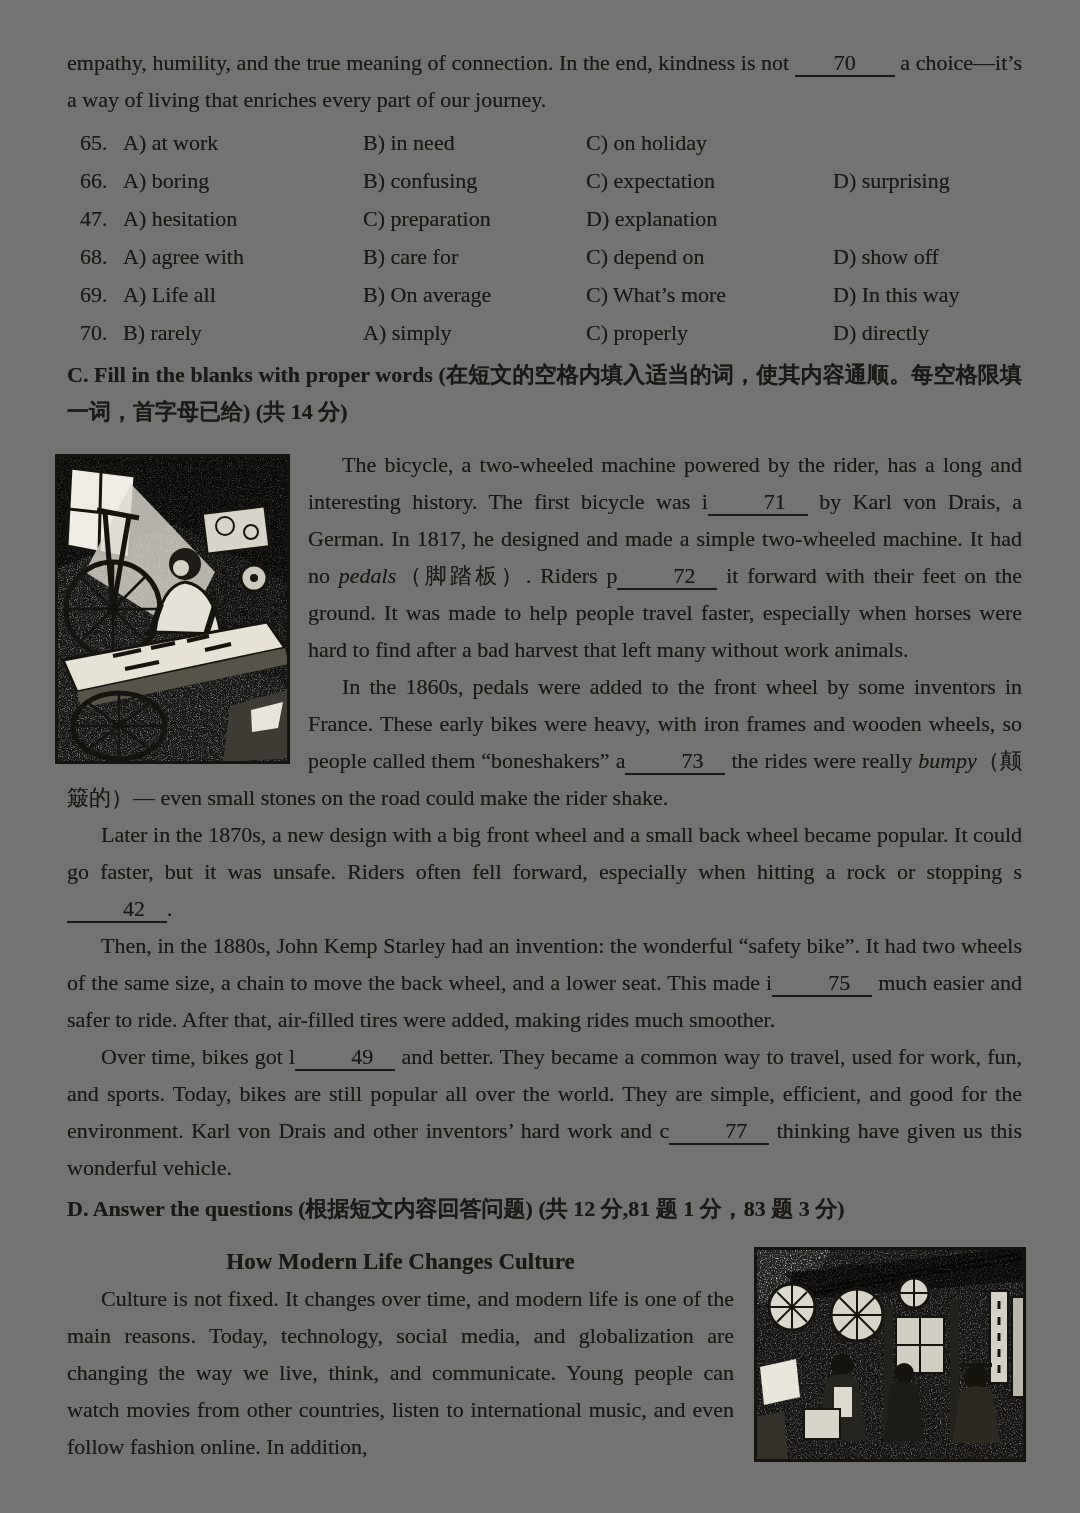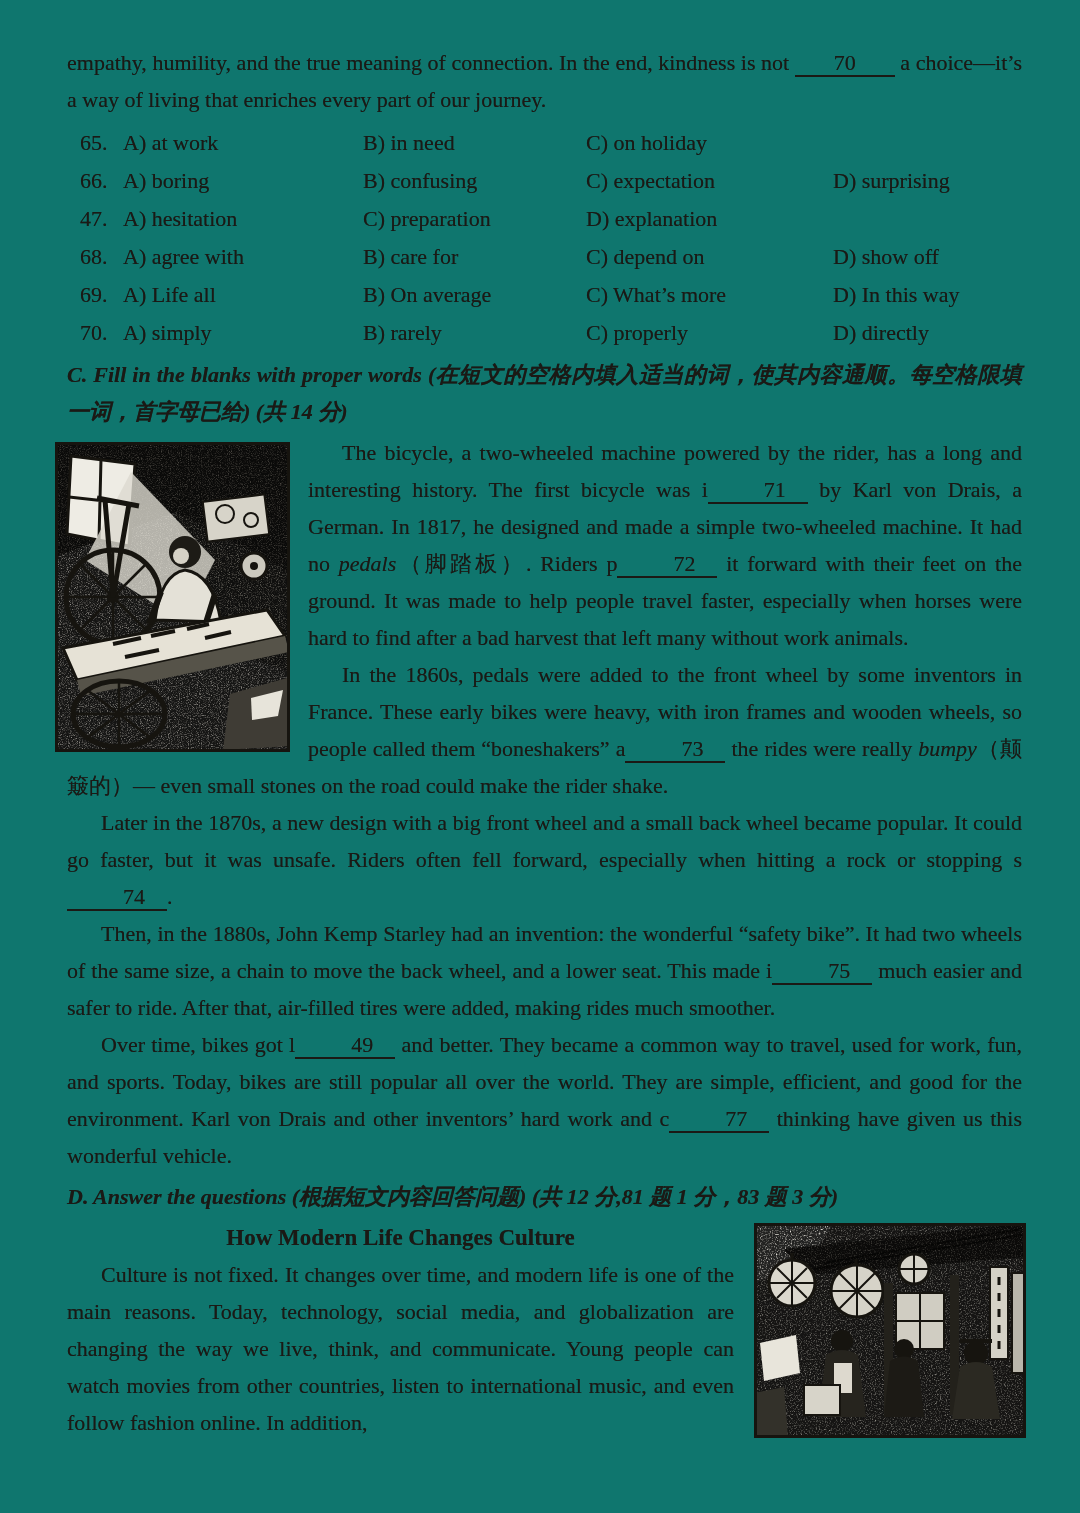--- a/index.html
+++ b/index.html
@@ -1,21 +1,21 @@
 <!DOCTYPE html>
 <html><head>
 <meta charset="utf-8">
 <style>
   html,body { margin:0; padding:0; background:#ffffff; }
   .page {
     position:relative;
     width:1080px; height:1513px;
     box-sizing:border-box;
     overflow:hidden;
-    background:#0f766e;
+    background:#737373;
     color:#1b1915;
     font-family:"Liberation Serif", serif;
     font-size:22px;
     line-height:37px;
     padding:44px 58px 8px 67px;
     text-shadow:0 0 0.6px rgba(20,18,14,0.55);
   }
   .para { margin:0; text-align:justify; text-indent:34px; }
   .para.no-indent { text-indent:0; }
   .blank {
@@ -27,22 +27,22 @@
     line-height:1;
   }
   .options { margin:6px 13px 4px; }
   .opt-row {
     display:grid;
     grid-template-columns:43px 240px 223px 247px 1fr;
     height:38px; line-height:38px;
     align-items:baseline;
   }
   .opt-cell { white-space:nowrap; }
-  .sec-head { font-weight:bold; margin:4px 0 2px; text-align:justify;font-style:italic; }
-  .passage { margin-top:4px; }
+  .sec-head { font-weight:bold; margin:4px 0 2px; text-align:justify; }
+  .passage { margin-top:16px; }
   .passage:after { content:""; display:block; clear:both; }
   .img-left  { float:left;  margin:8px 18px 6px -12px; }
   .img-right { float:right; margin:4px -4px 6px 20px; }
   .passage-title { font-weight:bold; text-align:center; margin:4px 0 0; font-size:23px; }
   i { font-style:italic; }
 </style>
 </head>
 <body>
 
 <div class="page">
@@ -78,22 +78,22 @@
       </div>
       <div class="opt-row">
         <span class="opt-cell">69.</span>
         <span class="opt-cell">A) Life all</span>
         <span class="opt-cell">B) On average</span>
         <span class="opt-cell">C) What’s more</span>
         <span class="opt-cell">D) In this way</span>
       </div>
       <div class="opt-row">
         <span class="opt-cell">70.</span>
+        <span class="opt-cell">B) rarely</span>
         <span class="opt-cell">A) simply</span>
-        <span class="opt-cell">B) rarely</span>
         <span class="opt-cell">C) properly</span>
         <span class="opt-cell">D) directly</span>
       </div>
     </div>
 
   <p class="sec-head">C. Fill in the blanks with proper words (在短文的空格内填入适当的词，使其内容通顺。每空格限填一词，首字母已给) (共 14 分)</p>
 
   <div class="passage">
     <svg class="img-left" width="235" height="310" viewBox="0 0 235 310" aria-hidden="true">
       <defs>
@@ -132,21 +132,21 @@
       <ellipse cx="64" cy="272" rx="46" ry="33" fill="none" stroke="#16140f" stroke-width="5"></ellipse>
       <g stroke="#16140f" stroke-width="2.5">
           <path d="M64,239 V305 M18,272 H110 M32,248 L96,296 M96,248 L32,296"></path>
         </g>
       <polygon points="175,252 232,236 235,304 168,308" fill="#3f3c35"></polygon>
       <polygon points="196,256 228,248 223,274 197,278" fill="#e7e4da"></polygon>
       <rect x="1.5" y="1.5" width="232" height="307" fill="none" stroke="#16140f" stroke-width="3"></rect>
     </svg>
     <p class="para">The bicycle, a two-wheeled machine powered by the rider, has a long and interesting history. The first bicycle was i<span class="blank">71</span> by Karl von Drais, a German. In 1817, he designed and made a simple two-wheeled machine. It had no <i>pedals</i>（脚踏板）. Riders p<span class="blank">72</span> it forward with their feet on the ground. It was made to help people travel faster, especially when horses were hard to find after a bad harvest that left many without work animals.</p>
     <p class="para">In the 1860s, pedals were added to the front wheel by some inventors in France. These early bikes were heavy, with iron frames and wooden wheels, so people called them “boneshakers” a<span class="blank">73</span> the rides were really <i>bumpy</i>（颠簸的）— even small stones on the road could make the rider shake.</p>
-    <p class="para">Later in the 1870s, a new design with a big front wheel and a small back wheel became popular. It could go faster, but it was unsafe. Riders often fell forward, especially when hitting a rock or stopping s<span class="blank">74</span>.</p>
+    <p class="para">Later in the 1870s, a new design with a big front wheel and a small back wheel became popular. It could go faster, but it was unsafe. Riders often fell forward, especially when hitting a rock or stopping s<span class="blank">42</span>.</p>
     <p class="para">Then, in the 1880s, John Kemp Starley had an invention: the wonderful “safety bike”. It had two wheels of the same size, a chain to move the back wheel, and a lower seat. This made i<span class="blank">75</span> much easier and safer to ride. After that, air-filled tires were added, making rides much smoother.</p>
     <p class="para">Over time, bikes got l<span class="blank">49</span> and better. They became a common way to travel, used for work, fun, and sports. Today, bikes are still popular all over the world. They are simple, efficient, and good for the environment. Karl von Drais and other inventors’ hard work and c<span class="blank">77</span> thinking have given us this wonderful vehicle.</p>
   </div>
 
   <p class="sec-head">D. Answer the questions (根据短文内容回答问题) (共 12 分,81 题 1 分，83 题 3 分)</p>
 
   <div class="passage">
     <svg class="img-right" width="272" height="215" viewBox="0 0 272 215" aria-hidden="true">
       <defs>
         <filter id="grainC">

